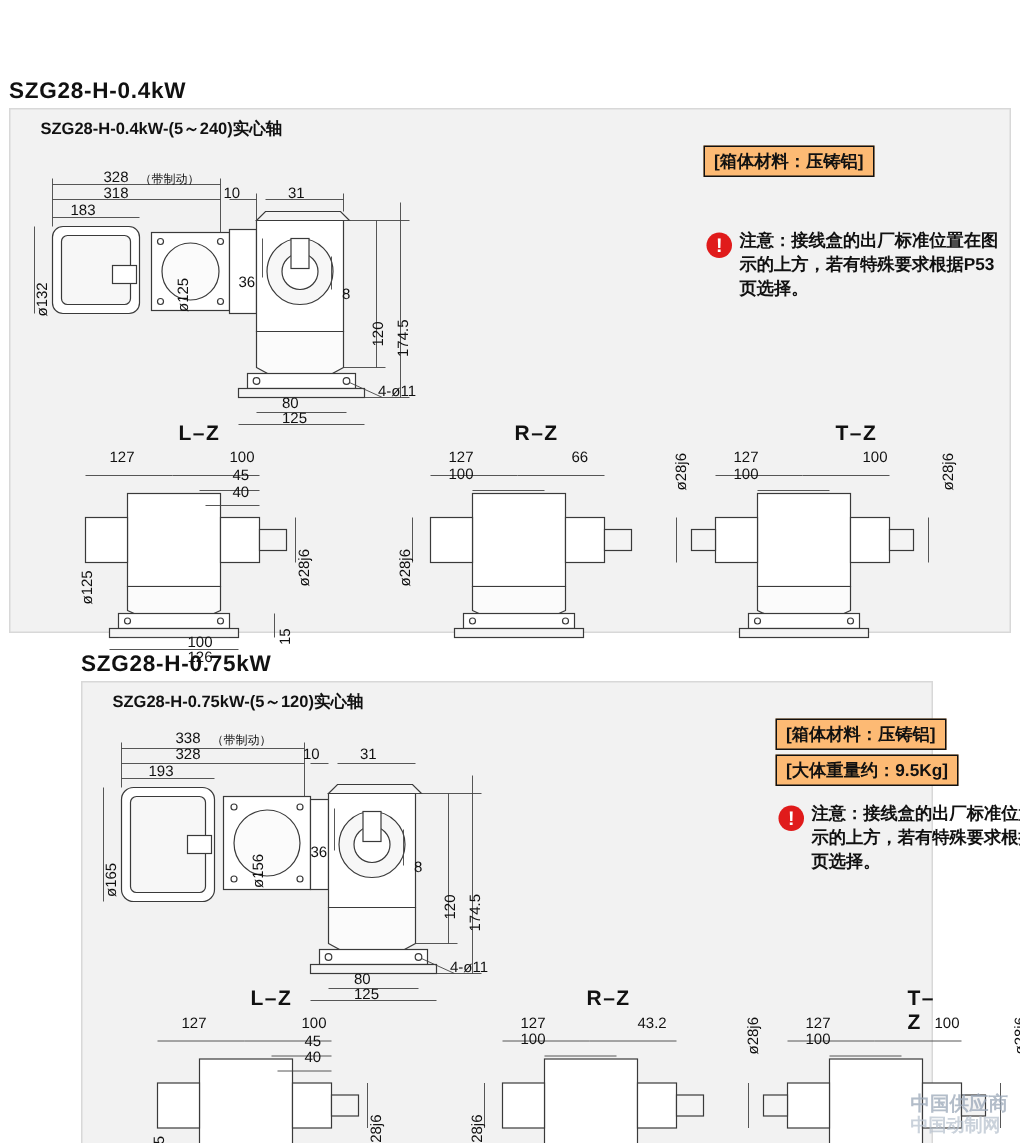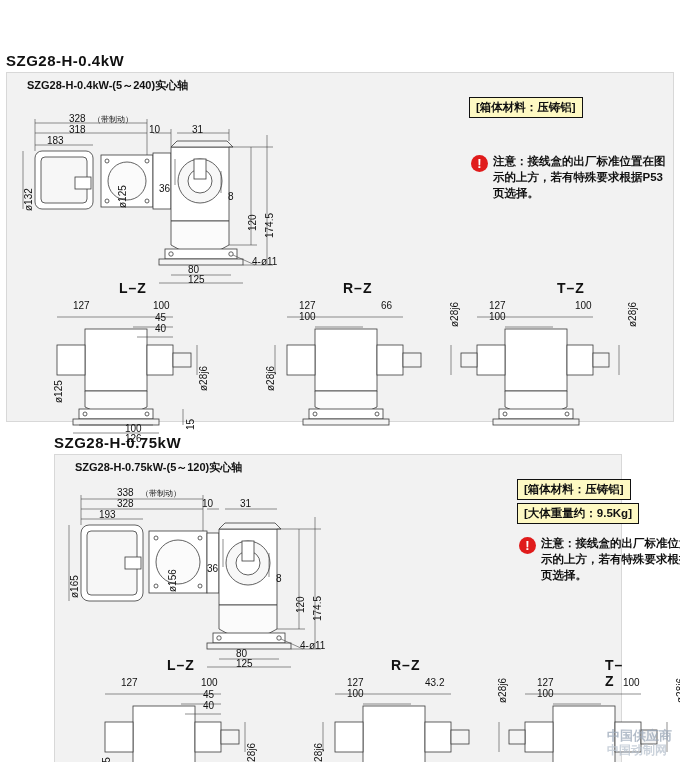--- a/index.html
+++ b/index.html
@@ -1,21 +1,21 @@
 <!DOCTYPE html>
 <html><head>
 <meta charset="utf-8">
 <style>
   html,body{margin:0;padding:0;background:#ffffff;}
   body{width:680px;height:762px;position:relative;font-family:"Liberation Sans","DejaVu Sans",sans-serif;color:#111;overflow:hidden;}
   .section{position:relative;margin-top:48px;}
   .sec-title{font-size:15px;font-weight:bold;letter-spacing:0.5px;padding:4px 6px 3px 6px;}
   .panel{position:relative;background:#f2f2f2;border:1px solid #d8d8d8;margin:0 6px;}
   .panel-caption{position:absolute;font-size:11px;font-weight:bold;}
-  .note-box{position:absolute;border:1px solid #111;padding:2px 6px;font-size:11.5px;font-weight:bold;background:#fef9c3;white-space:nowrap;}
+  .note-box{position:absolute;border:1px solid #111;padding:2px 6px;font-size:11.5px;font-weight:bold;background:#fdba74;white-space:nowrap;}
   .warn{position:absolute;font-size:11.5px;font-weight:bold;line-height:16px;color:#111;}
   .warn-icon{position:absolute;width:17px;height:17px;border-radius:50%;background:#e01b1b;color:#fff;font-size:13px;font-weight:bold;text-align:center;line-height:17px;}
   .vlabel{position:absolute;font-size:10px;white-space:nowrap;transform-origin:left top;}
   .dim{position:absolute;font-size:10px;white-space:nowrap;}
   .viewlabel{position:absolute;font-size:14px;font-weight:bold;letter-spacing:1px;}
   svg{position:absolute;left:0;top:0;overflow:visible;}
   .wm{position:absolute;right:8px;bottom:4px;text-align:left;color:#9aa7b8;opacity:.75;font-size:13px;line-height:15px;font-weight:bold;}
   .wm .l2{font-size:12px;color:#b9c3cf;}
 </style>
 </head>

